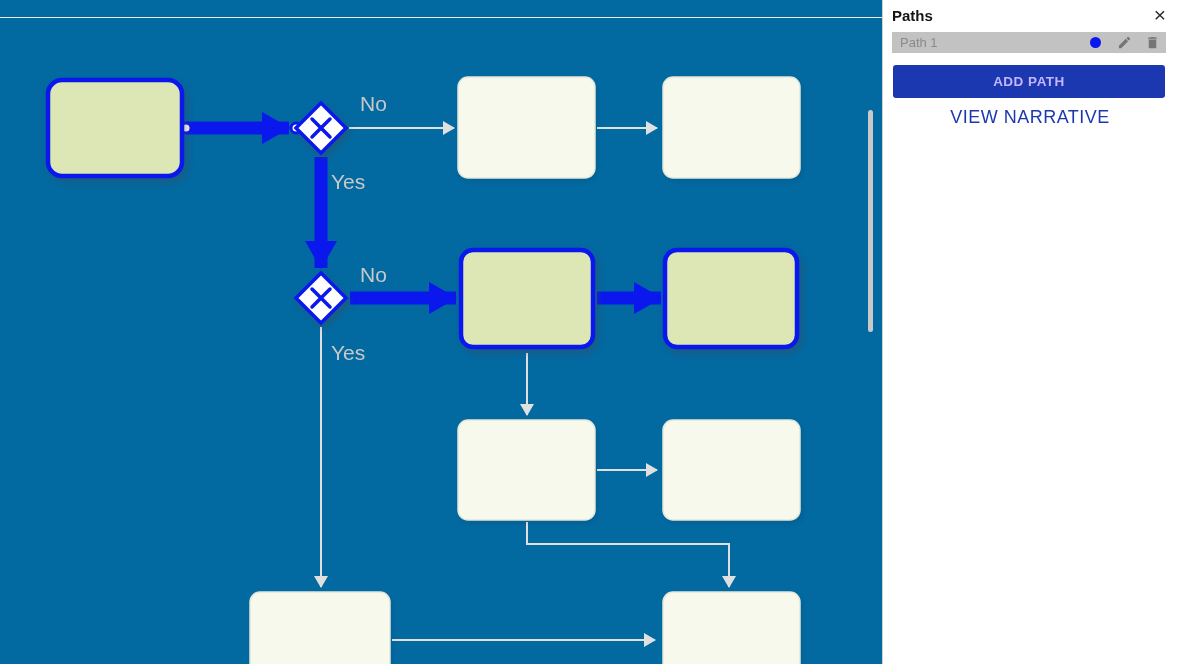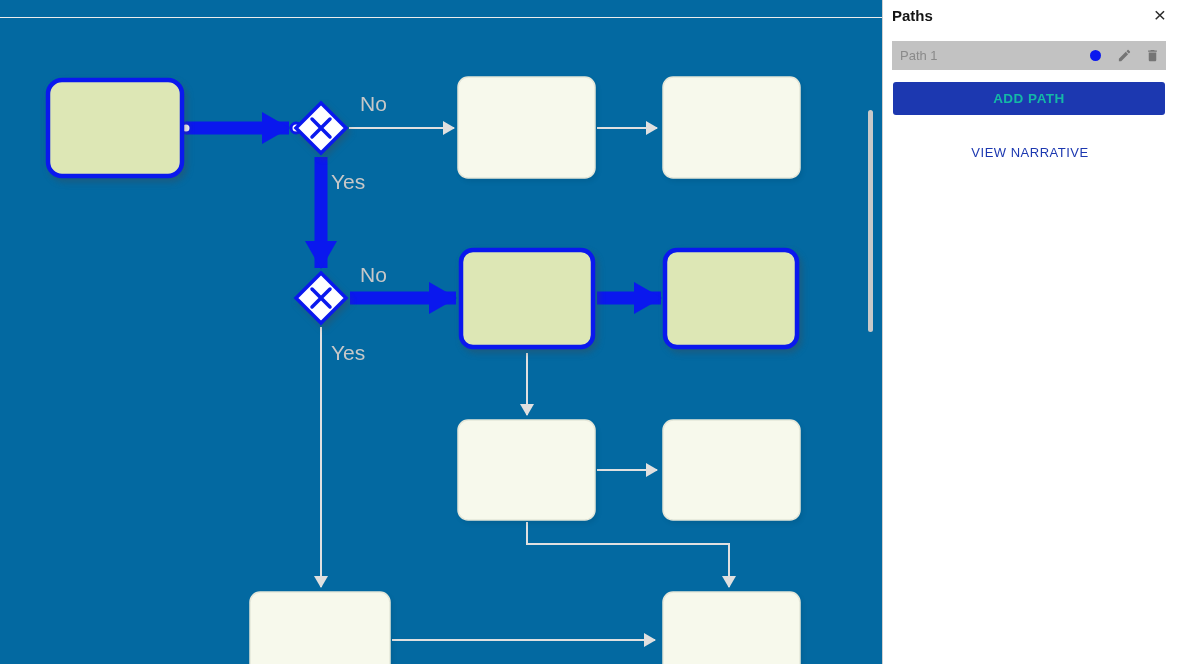--- a/index.html
+++ b/index.html
@@ -35,33 +35,33 @@
     background:#c9c9c9;border-radius:3px;}
 
   
   .sidebar{position:absolute;left:882px;top:0;width:295px;height:664px;background:#fff;
     border-left:1px solid #d0d0d0;}
   .panel-header{display:flex;align-items:center;justify-content:space-between;
     padding:4px 9px 0 9px;height:26px;}
   .panel-title{font-size:15px;font-weight:bold;color:#141414;}
   .close-btn{border:none;background:none;font-size:21px;line-height:14px;color:#2b2b2b;
     cursor:pointer;padding:0 2px;}
-  .path-row{display:flex;align-items:center;margin:15px 11px 0 9px;height:29px;
+  .path-row{display:flex;align-items:center;margin:6px 11px 0 9px;height:21px;
     background:#c2c2c2;padding:0 6px 0 8px;}
   .path-name{flex:1;font-size:13px;color:#8a8a8a;}
   .path-dot{width:11px;height:11px;border-radius:50%;background:var(--blue);margin-right:16px;}
   .icon-btn{border:none;background:none;padding:0;cursor:pointer;display:flex;align-items:center;}
   .icon-btn + .icon-btn{margin-left:13px;}
   .icon-btn svg{display:block;}
   .add-btn{display:block;margin:12px 12px 0 10px;width:calc(100% - 22px);height:33px;
-    background:var(--btn-blue);color:#14b8a6;border:none;border-radius:3px;
+    background:var(--btn-blue);color:#c4b5fd;border:none;border-radius:3px;
     font-family:"Liberation Sans",sans-serif;font-size:13.5px;font-weight:bold;
     letter-spacing:.5px;cursor:pointer;}
-  .view-link{display:block;margin-top:30px;text-align:center;color:var(--btn-blue);
-    font-size:13px;letter-spacing:.5px;text-decoration:none;cursor:pointer;}
+  .view-link{display:block;margin-top:9px;text-align:center;color:var(--btn-blue);
+    font-size:18px;letter-spacing:.5px;text-decoration:none;cursor:pointer;}
 </style>
 </head>
 <body>
 
 <div class="app">
 
   <div class="canvas">
     <div class="canvas-topline"></div>
 
     <svg class="diagram" width="882" height="664" viewBox="0 0 882 664">

